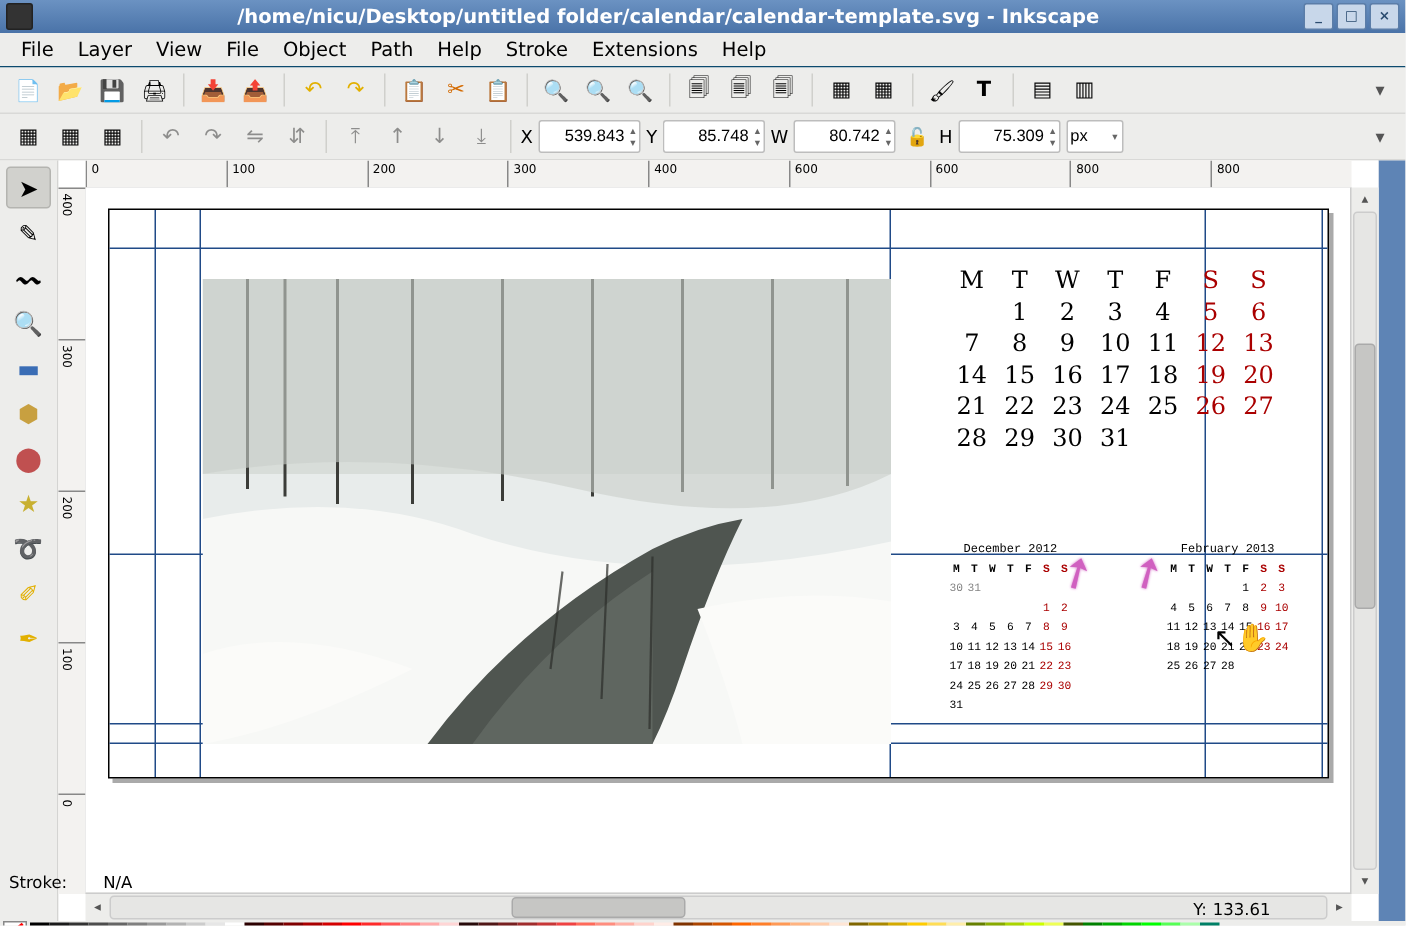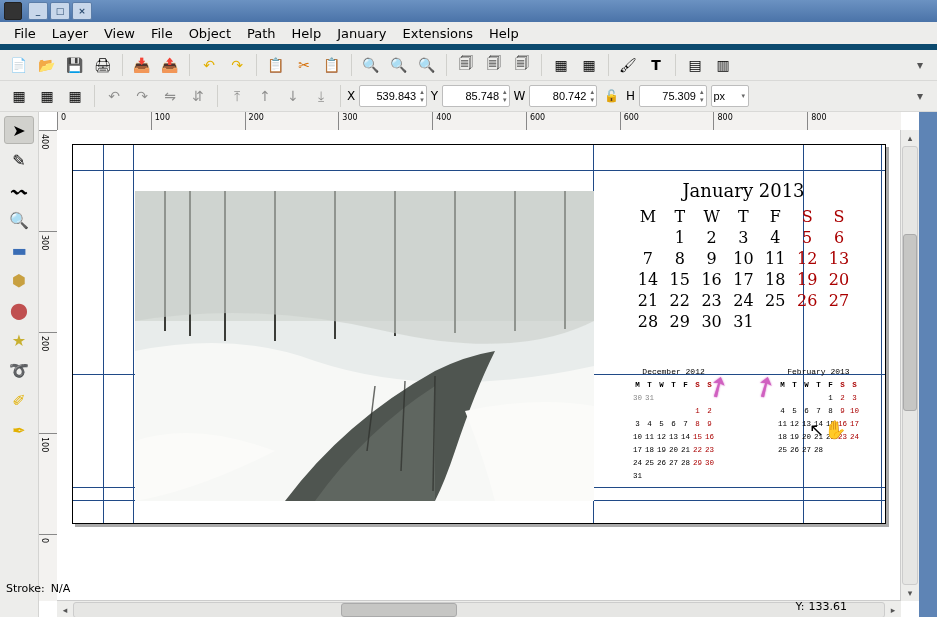--- a/index.html
+++ b/index.html
@@ -1,21 +1,21 @@
 <!DOCTYPE html>
 <html><head>
 <meta charset="utf-8">
 <style>
 html,body{margin:0;padding:0;font-family:"DejaVu Sans",sans-serif;font-size:12px;background:#eee;width:937px;height:617px;overflow:hidden}
 .titlebar{height:22px;background:linear-gradient(180deg,#6b92c2,#4a73a8);display:flex;align-items:center;color:#fff;font-weight:bold;font-size:13px;gap:6px;padding:0 4px}
 .titlebar .app-icon{width:16px;height:16px;background:#333;border-radius:2px;border:1px solid #222}
 .titlebar .title{flex:1;text-align:center;white-space:nowrap;overflow:hidden}
 .win-btns{display:flex;gap:2px}
 .win-btn{width:18px;height:16px;background:#c8d7ea;border:1px solid #5b7da8;border-radius:2px;display:flex;align-items:center;justify-content:center;color:#2b4c70;font-size:9px;font-weight:bold}
-.menubar{height:22px;background:#ededeb;display:flex;align-items:center;padding:0 6px;font-size:13px;border-bottom:6px solid #0c4a6e}
+.menubar{height:22px;background:#ededeb;display:flex;align-items:center;padding:0 6px;font-size:13px;border-bottom:1px solid #0c4a6e}
 .menuitem{padding:0 8px;height:100%;display:flex;align-items:center}
 .menuitem:first-letter{text-decoration:underline}
 .toolbar{height:30px;background:#ededeb;border-bottom:1px solid #d9d9d7;display:flex;align-items:center;padding:0 6px;gap:2px}
 .tbtn{width:24px;height:24px;border:1px solid transparent;border-radius:3px;display:flex;align-items:center;justify-content:center;font-size:14px;cursor:pointer}
 .tsep{width:1px;height:22px;background:#d0d0cc;margin:0 4px}
 .tool-controls{font-size:12px;display:flex;align-items:center;gap:4px}
 .spin{display:inline-flex;align-items:center;border:1px solid #bdbdbd;background:#fff;height:20px;border-radius:2px}
 .spin input{border:none;width:54px;height:18px;font-size:11px;text-align:right;padding:0 2px}
 .spin .arrows{display:flex;flex-direction:column;font-size:7px;line-height:8px;padding:0 2px;color:#666}
 .rightdrop{margin-left:auto;width:22px;height:22px;display:flex;align-items:center;justify-content:center;color:#555}
@@ -63,36 +63,37 @@
 .dock{width:18px;background:#5e84b5;display:flex;flex-direction:column;align-items:center}
 .dock .slot{flex:1;border-bottom:1px solid #4a70a0;background:#8aa8ce}
 .dock .slot:first-child{background:#5e84b5}
 .dock .slot:nth-child(2){background:#b3c7e0}
 </style>
 </head>
 <body>
 
 <div class="titlebar">
   <div class="app-icon"></div>
+  <div class="title">/home/nicu/Desktop/untitled folder/calendar/calendar-template.svg - Inkscape</div>
   <div class="win-btns">
     <div class="win-btn">_</div>
     <div class="win-btn">□</div>
     <div class="win-btn">×</div>
   </div>
 </div>
 
 <div class="menubar" id="menubar">
     <div class="menuitem">File</div>
     <div class="menuitem">Layer</div>
     <div class="menuitem">View</div>
     <div class="menuitem">File</div>
     <div class="menuitem">Object</div>
     <div class="menuitem">Path</div>
     <div class="menuitem">Help</div>
-    <div class="menuitem">January</div>
+    <div class="menuitem">Stroke</div>
     <div class="menuitem">Extensions</div>
     <div class="menuitem">Help</div>
   </div>
 
 <div class="toolbar">
   <div class="tbtn">📄</div>
   <div class="tbtn">📂</div>
   <div class="tbtn">💾</div>
   <div class="tbtn">🖨</div>
   <div class="tsep"></div>
@@ -276,21 +277,20 @@
                 <line x1="270" y1="190" x2="266" y2="280"></line>
               <line x1="300" y1="185" x2="298" y2="300"></line>
             </g>
 
             <path d="M0,250 Q60,230 140,260 Q60,300 0,310 Z" fill="#fbfbf9"></path>
             <path d="M330,220 Q400,205 459,215 V310 H360 Q350,270 330,220" fill="#fbfbf9"></path>
           </svg>
         </div>
 
         <div class="cal-block">
-          <div class="cal-title">January 2013</div>
           <table class="cal-grid" id="calgrid">
               <tbody>
                 <tr>
                   <th>M</th>
                   <th>T</th>
                   <th>W</th>
                   <th>T</th>
                   <th>F</th>
                   <th class="wknd">S</th>
                   <th class="wknd">S</th>
@@ -577,20 +577,20 @@
       <div class="swatch" style="background: rgb(0, 170, 0);"></div>
       <div class="swatch" style="background: rgb(0, 212, 0);"></div>
       <div class="swatch" style="background: rgb(0, 255, 0);"></div>
       <div class="swatch" style="background: rgb(85, 255, 85);"></div>
       <div class="swatch" style="background: rgb(170, 255, 170);"></div>
       <div class="swatch" style="background: rgb(0, 128, 102);"></div>
     </div>
   <span style="margin-left:auto;color:#555;font-size:9px">◂</span>
 </div>
 
-<div style="position:absolute;bottom:22px;left:6px;font-size:11px;display:flex;gap:6px;">
+<div style="position:absolute;bottom:22px;left:6px;font-size:11px;display:flex;gap:24px;">
   <span class="dim">Stroke:</span>
   <span style="width:40px">N/A</span>
 </div>
 <div style="position:absolute;bottom:4px;right:90px;font-size:11px;display:flex;gap:4px">
   <span class="dim">Y:</span>
   <span>133.61</span>
 </div>
 
 </body></html>

